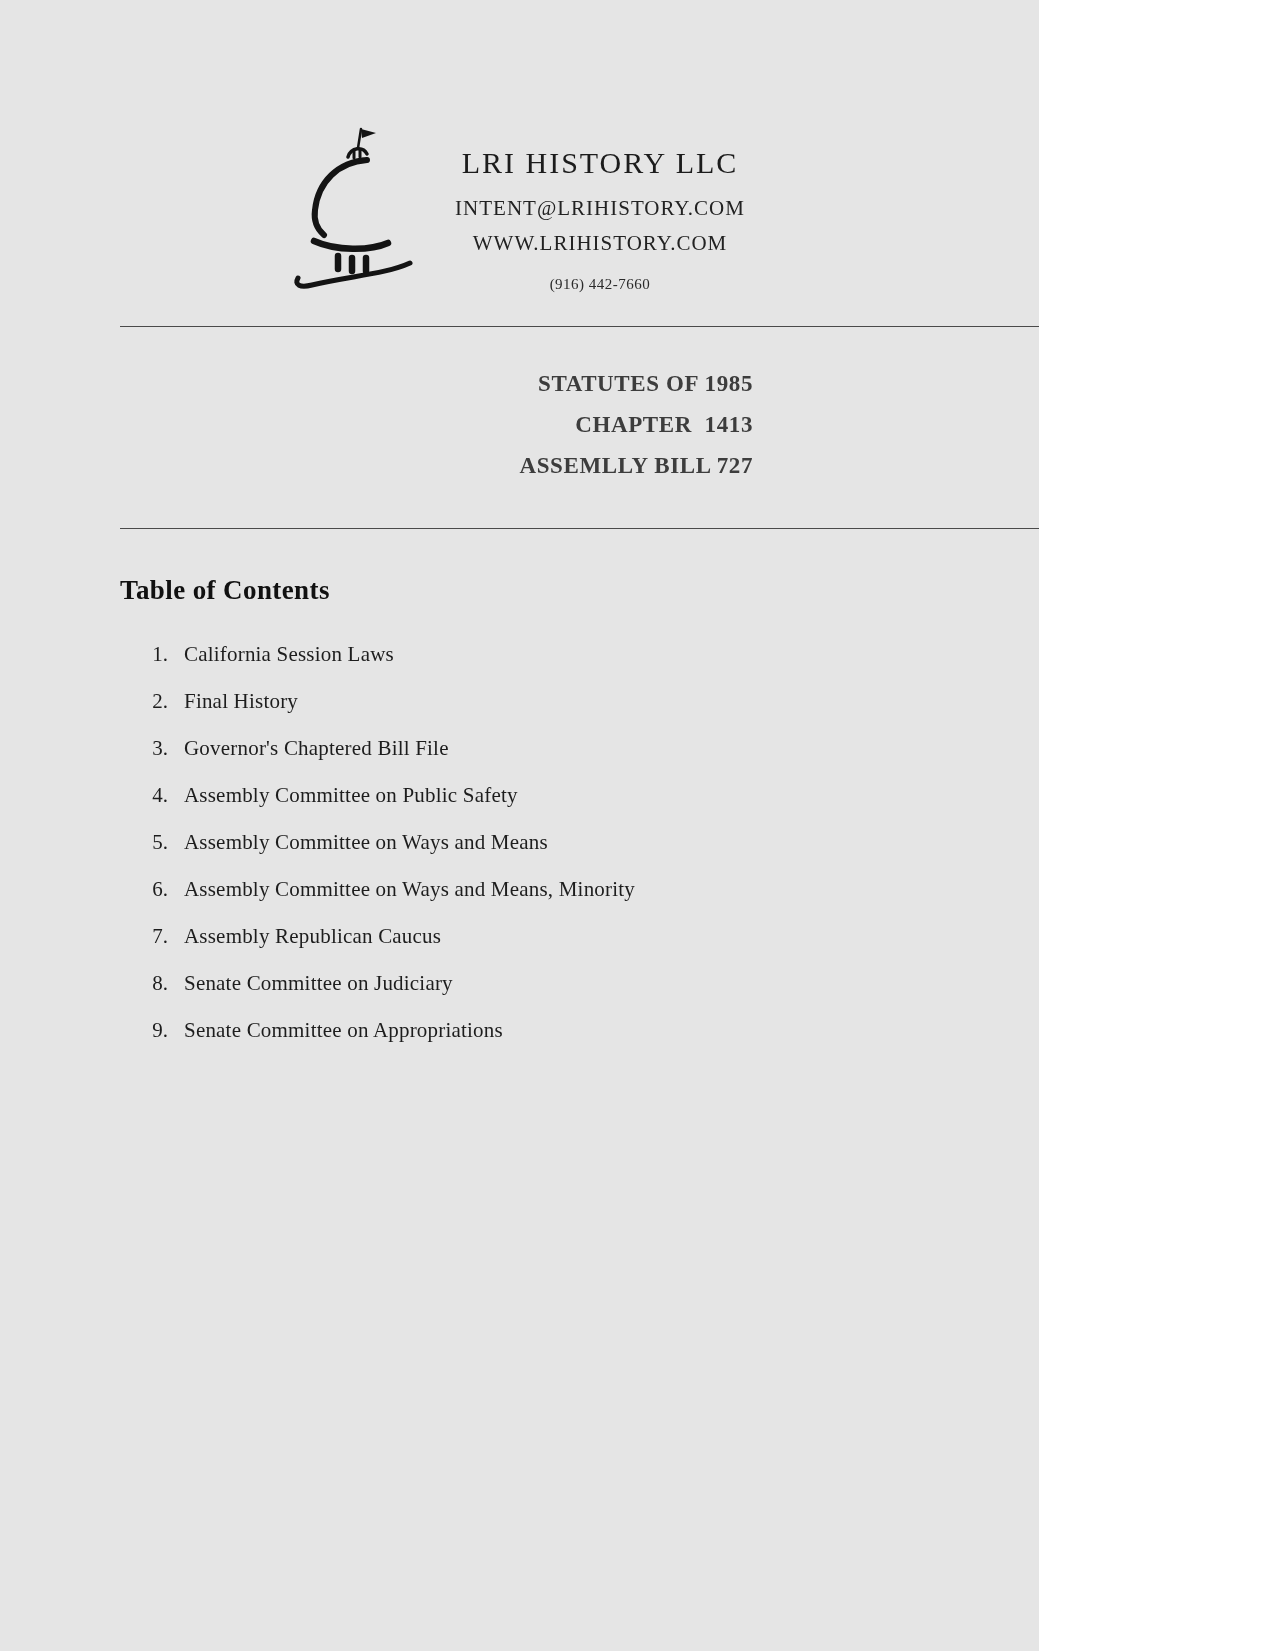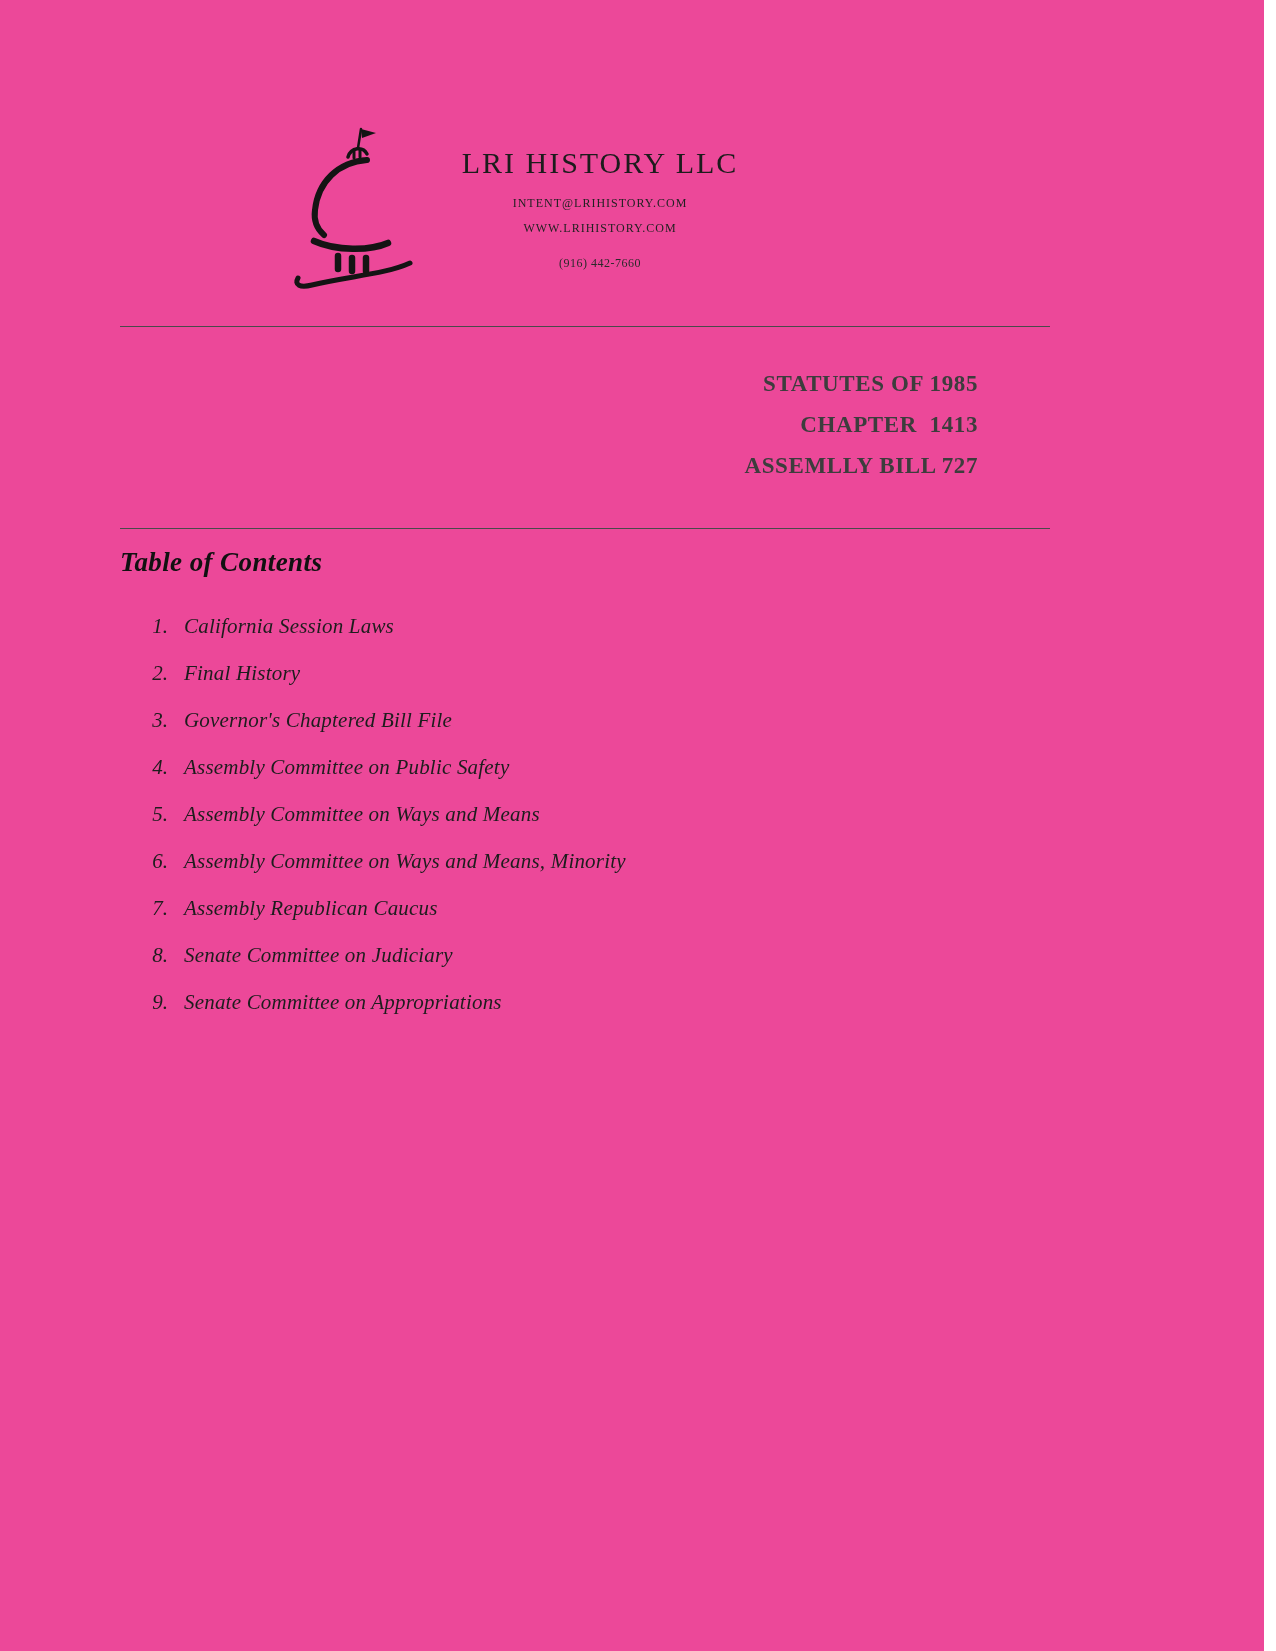--- a/index.html
+++ b/index.html
@@ -3,23 +3,23 @@
 <meta charset="utf-8">
 <style>
   * { margin: 0; padding: 0; box-sizing: border-box; }
   html, body { background: #ffffff; }
   body {
     font-family: "Liberation Serif", "DejaVu Serif", serif;
     color: #1a1a1a;
   }
   .page {
     position: relative;
-    width: 1264px;
+    width: 1039px;
     height: 1651px;
-    background: #ec4899;
+    background: #e5e5e5;
     overflow: hidden;
   }
 
   
   .letterhead {
     position: relative;
     height: 326px;
   }
   .logo {
     position: absolute;
@@ -36,28 +36,28 @@
     text-align: center;
   }
   .company-name {
     font-size: 30px;
     letter-spacing: 2px;
     color: #1c1c1c;
     margin-bottom: 16px;
     white-space: nowrap;
   }
   .contact-line {
-    font-size: 12px;
+    font-size: 21px;
     letter-spacing: 1px;
     color: #222222;
     margin-bottom: 10px;
     white-space: nowrap;
   }
   .contact-line.phone {
-    font-size: 12px;
+    font-size: 15px;
     letter-spacing: 0.5px;
     color: #2a2a2a;
     margin-top: 20px;
   }
 
   
   .rule {
     border: none;
     border-top: 1.4px solid #4a4a4a;
     width: 930px;
@@ -79,22 +79,21 @@
     letter-spacing: 0.6px;
     white-space: pre;
   }
   .rule.second {
     margin-top: 42px;
   }
 
   
   .toc-section {
     margin-left: 120px;
-    margin-top: 18px;
-    font-style: italic;
+    margin-top: 46px;
   }
   .toc-heading {
     font-size: 27px;
     font-weight: bold;
     color: #111111;
     letter-spacing: 0.4px;
   }
   .toc-list {
     margin-top: 36px;
     list-style: none;

